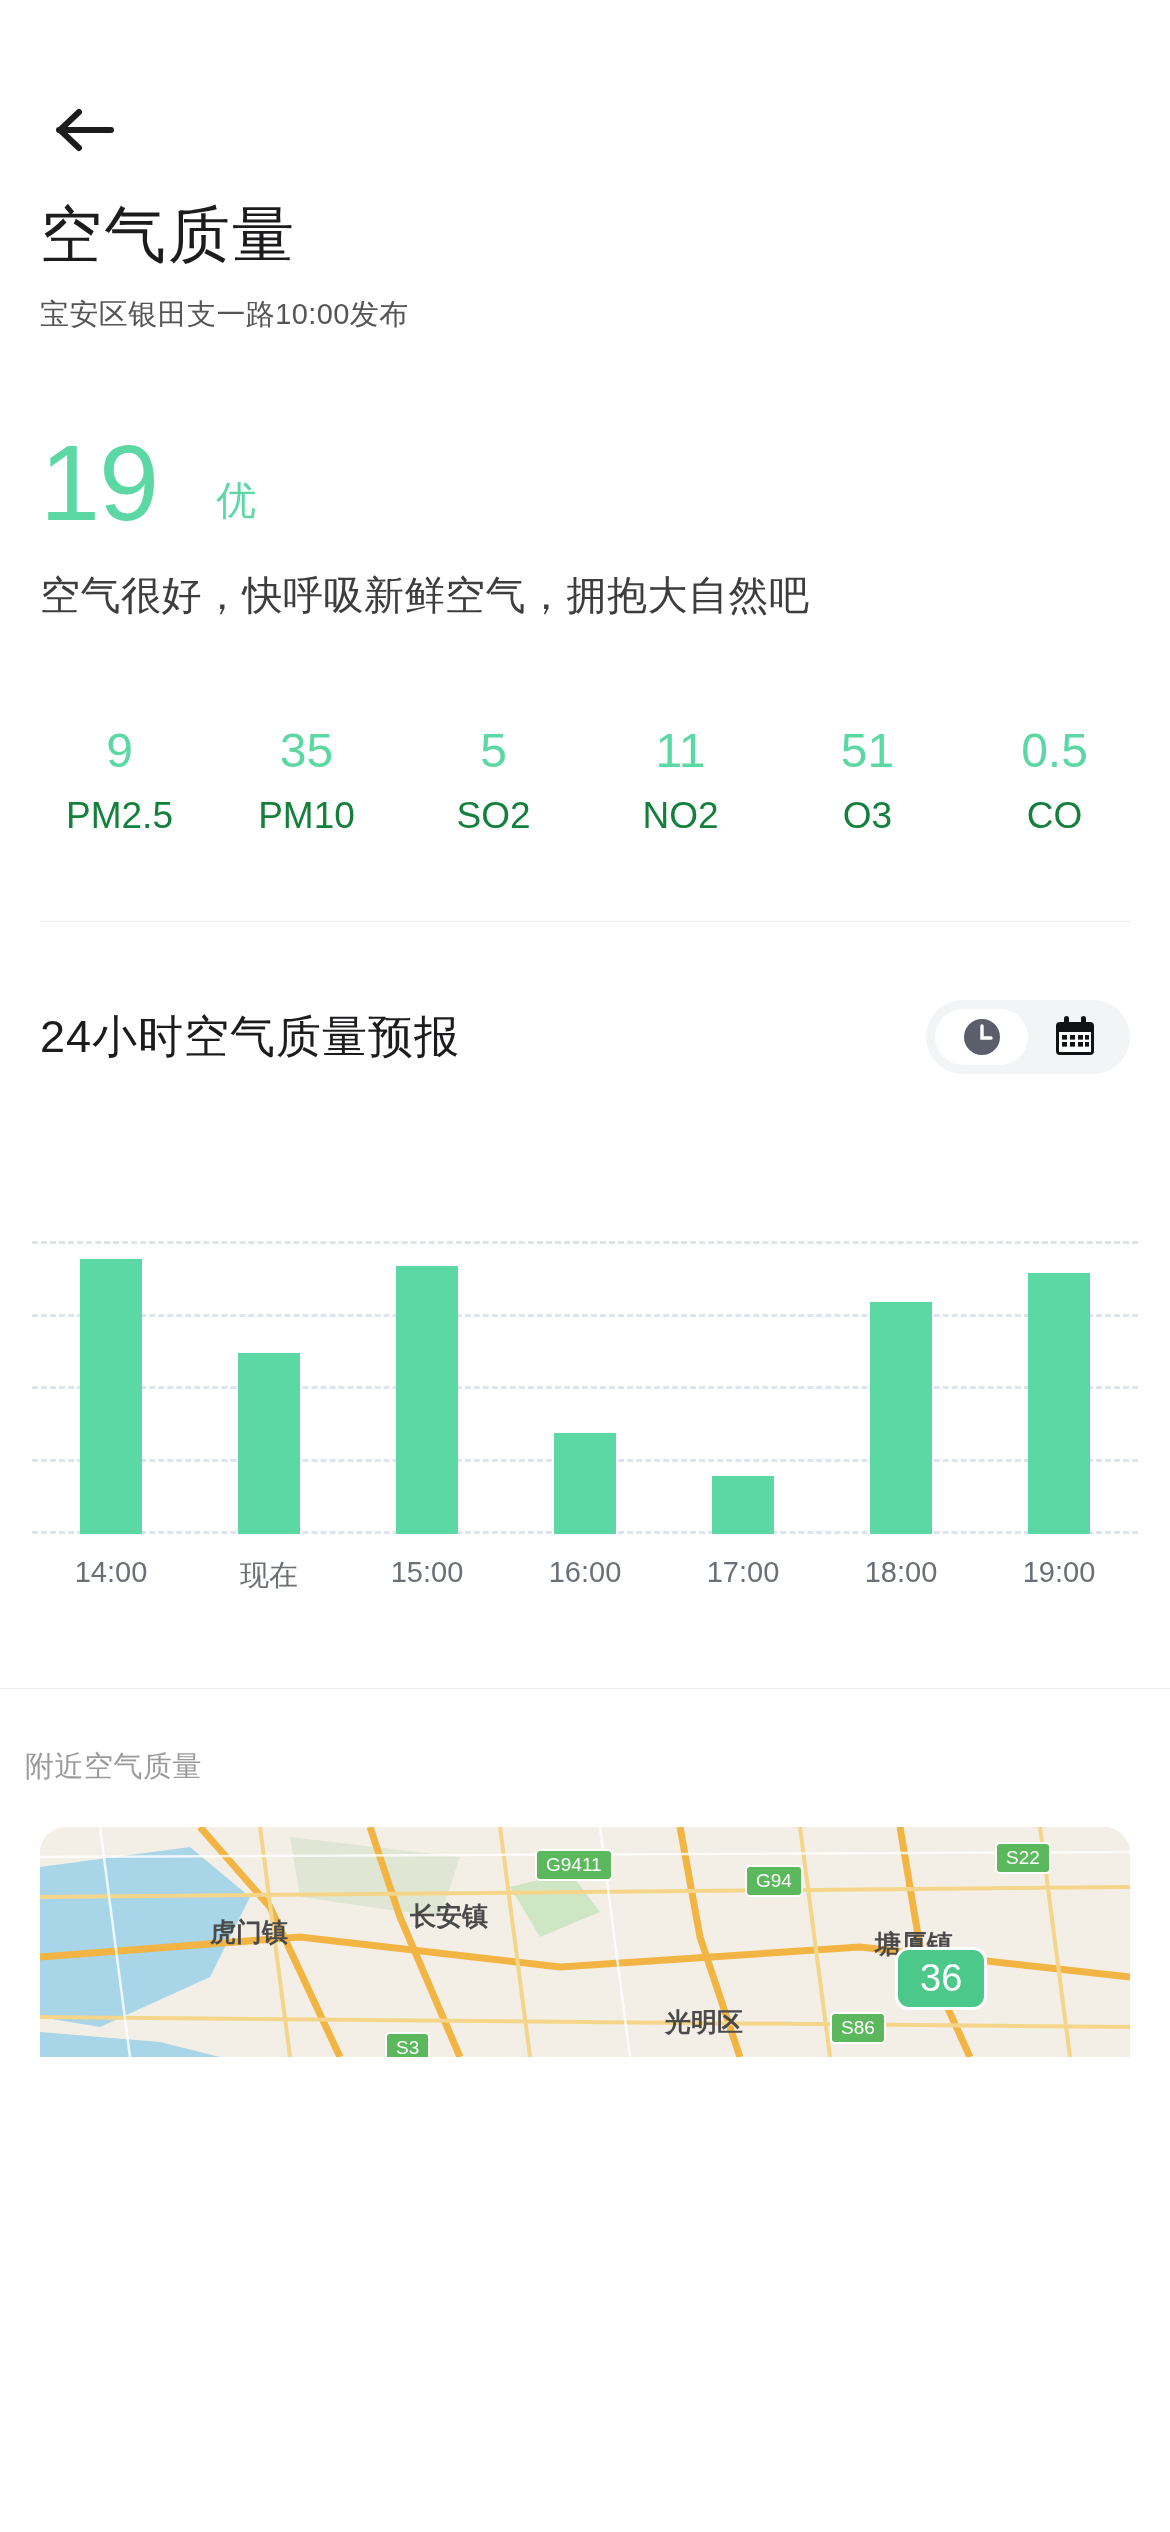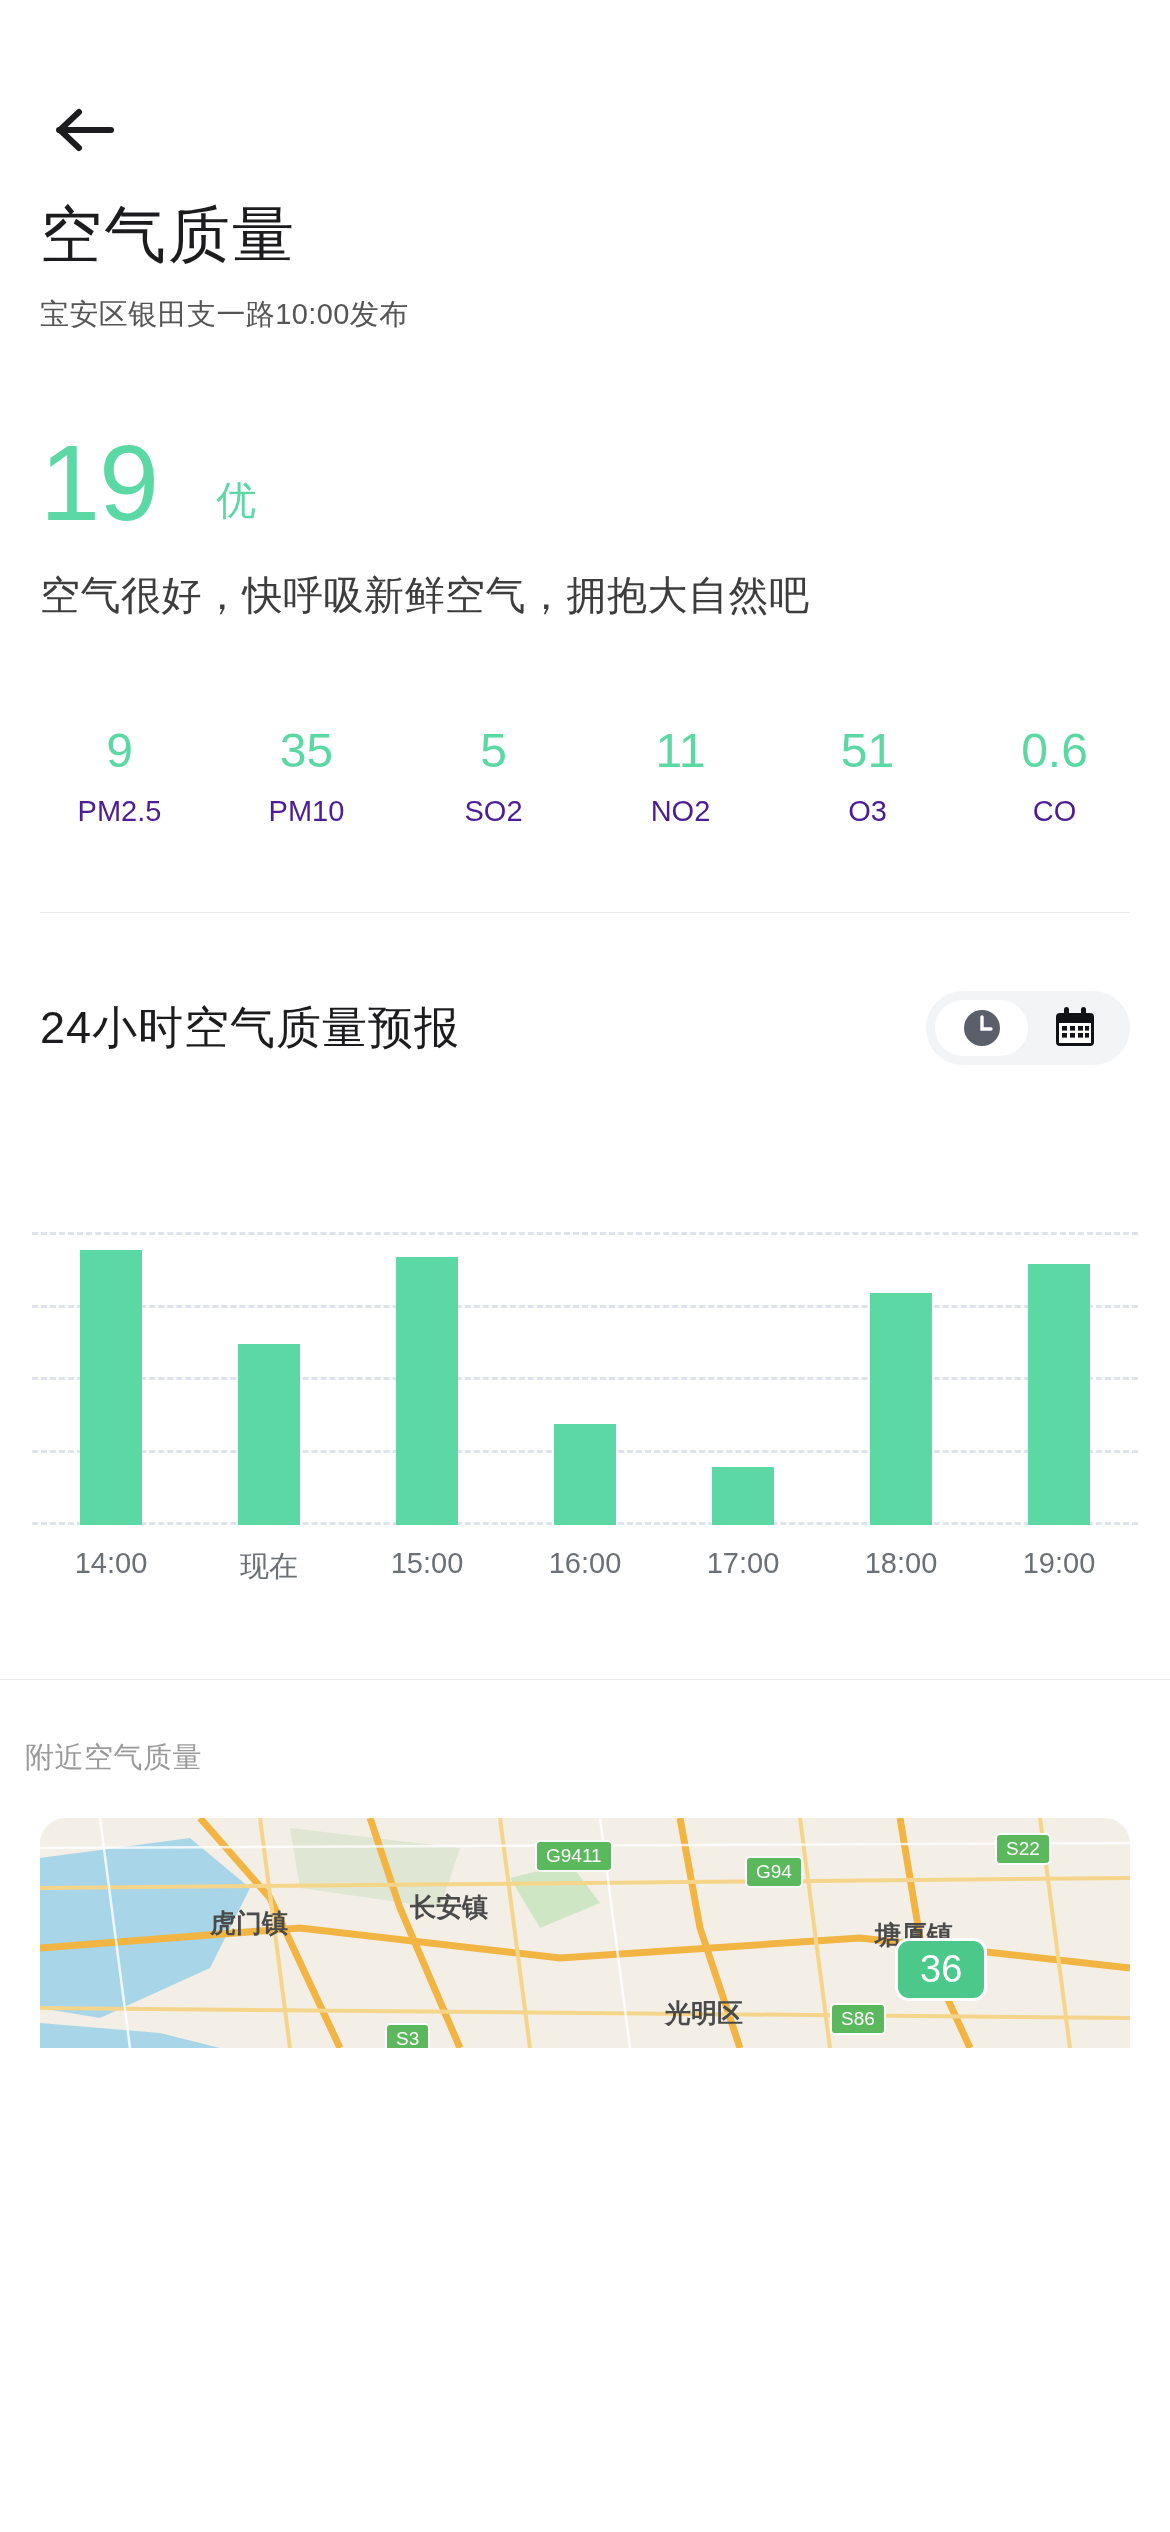--- a/index.html
+++ b/index.html
@@ -24,21 +24,21 @@
   .aqi-block { padding:0 40px; margin-top:98px; }
   .aqi-row { display:flex; align-items:baseline;gap:40px; }
   .aqi-value { font-size:108px; line-height:0.92; color:#5BD8A4; font-weight:400; letter-spacing:-1px; }
   .aqi-level { font-size:40px; color:#5BD8A4; margin-left:18px; position:relative; top:-6px; }
   .aqi-desc { margin-top:34px; font-size:40px; color:#3d3d3d; letter-spacing:0.5px; }
 
   
   .pollutants { display:flex; margin-top:104px; padding:0 22px 0 26px; }
   .pollutant { flex:1; text-align:center; }
   .pollutant .val { font-size:48px; color:#5BD8A4; line-height:1; }
-  .pollutant .lbl { margin-top:20px; font-size:29px; color:#4c1d95; }
+  .pollutant .lbl { margin-top:20px; font-size:37px; color:#15803d; }
 
   .divider { height:1px; background:#ececec; margin:84px 40px 0 40px; }
 
   
   .forecast-head { display:flex; align-items:center; justify-content:space-between; padding:0 40px; margin-top:78px;text-align:right; }
   .forecast-title { font-size:45px; color:#1c1c1e; letter-spacing:1px; }
   .seg { display:flex; align-items:center; background:#f3f4f6; border-radius:44px; padding:9px; width:204px; height:74px; }
   .seg-item { flex:1; height:100%; border-radius:36px; display:flex; align-items:center; justify-content:center; cursor:pointer; }
   .seg-item.active { background:#ffffff; }
 
@@ -109,21 +109,21 @@
     </div>
     <div class="pollutant">
       <div class="val">11</div>
       <div class="lbl">NO2</div>
     </div>
     <div class="pollutant">
       <div class="val">51</div>
       <div class="lbl">O3</div>
     </div>
     <div class="pollutant">
-      <div class="val">0.6</div>
+      <div class="val">0.5</div>
       <div class="lbl">CO</div>
     </div>
   </div>
 
   <div class="divider"></div>
 
   <div class="forecast-head">
     <div class="forecast-title">24小时空气质量预报</div>
     <div class="seg">
       <div class="seg-item active">

